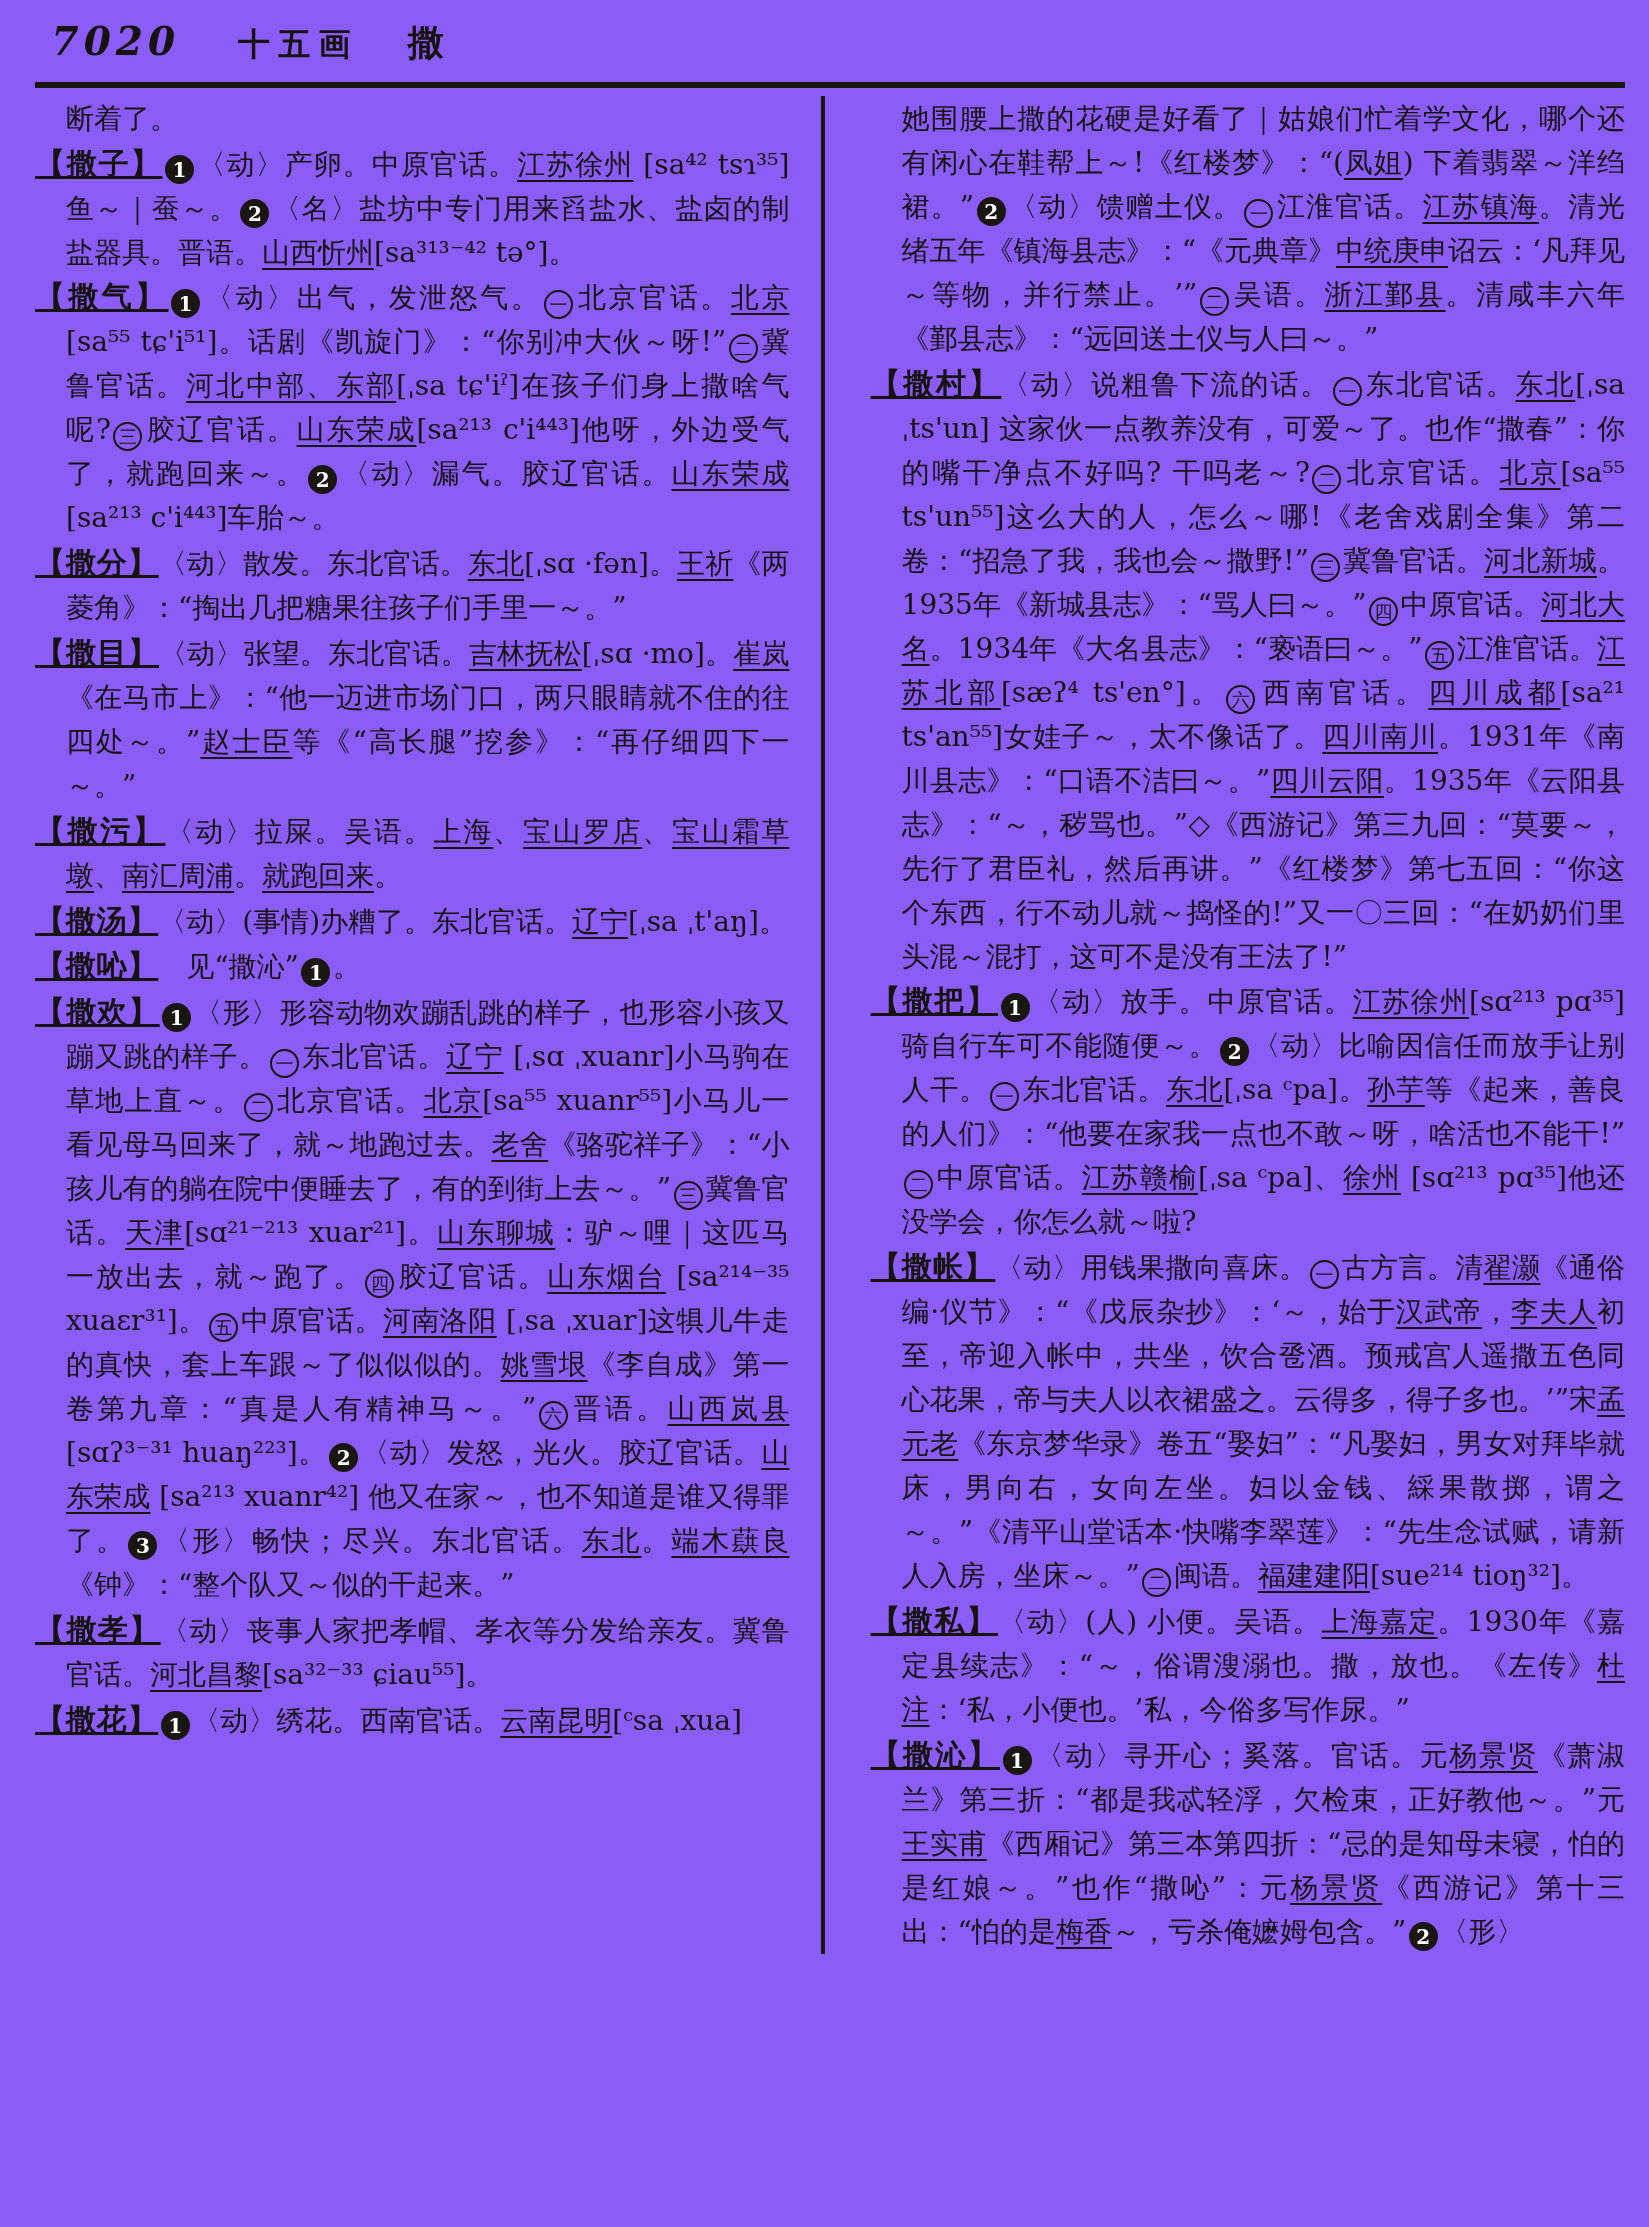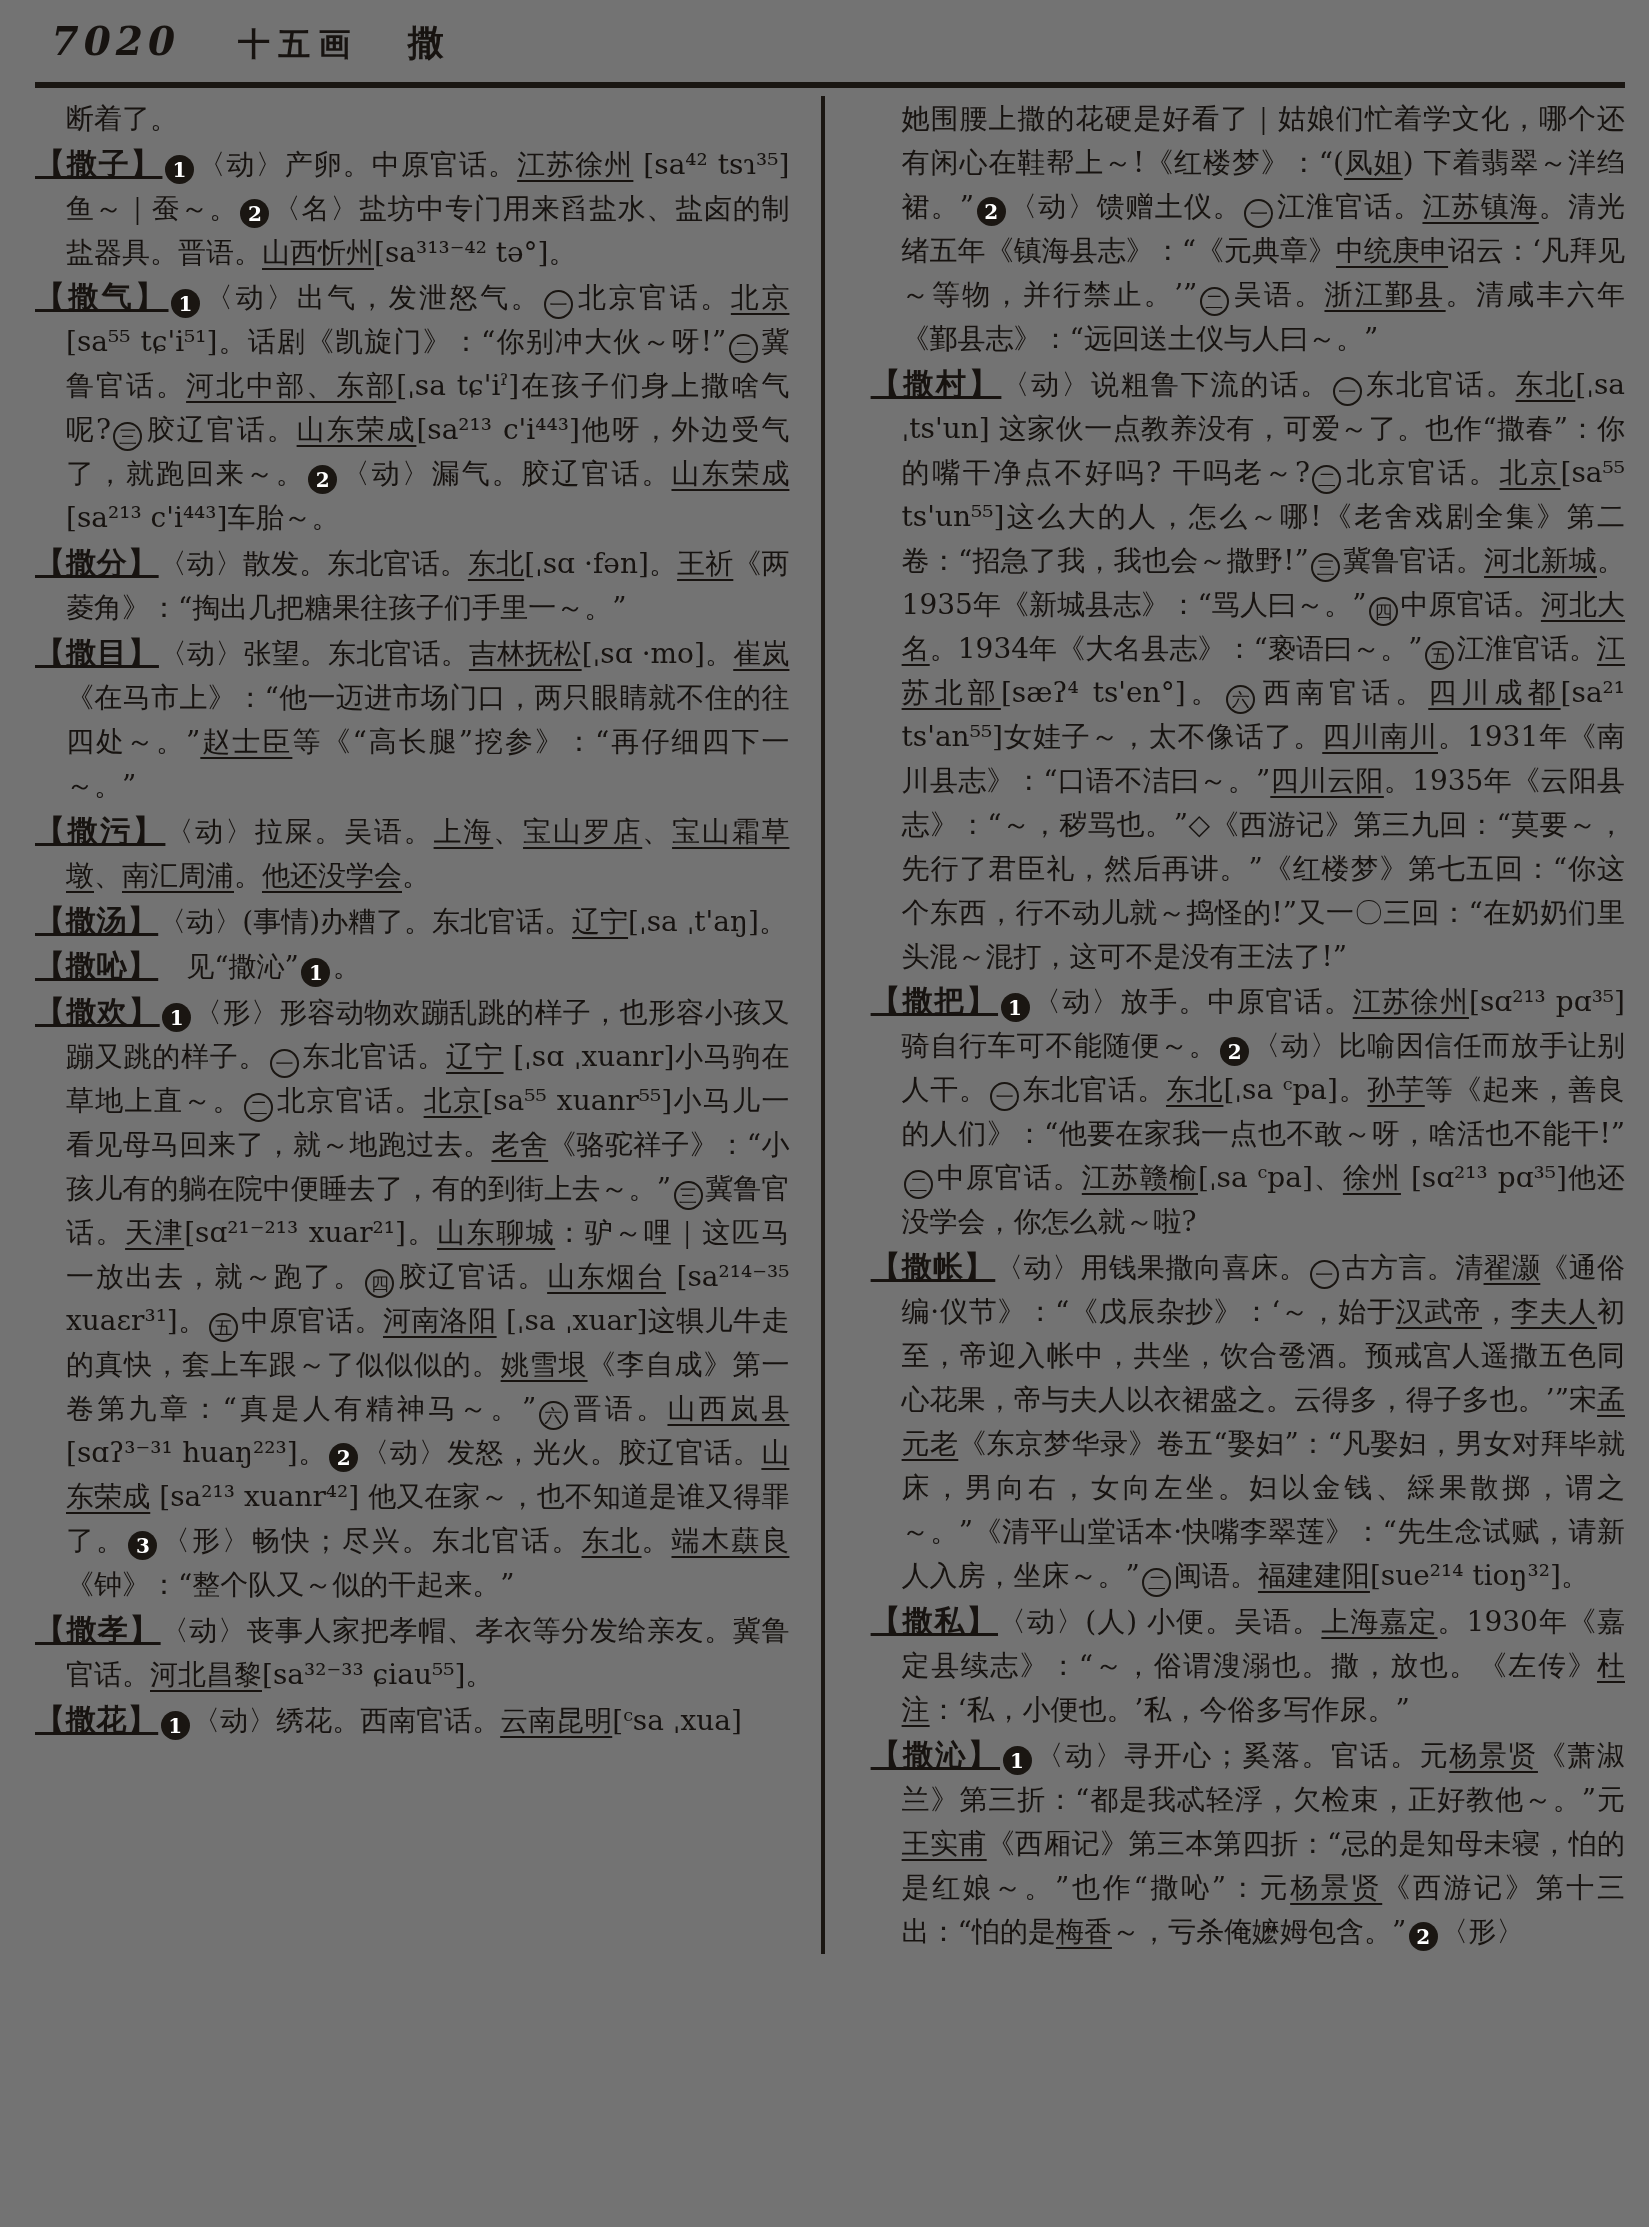--- a/index.html
+++ b/index.html
@@ -1,18 +1,18 @@
 <!DOCTYPE html>
 <html style="font-size:13.2px"><head>
 <meta charset="utf-8">
 <style>
   html,body{margin:0;padding:0;background:#e8e6e0;}
   .page{
     width:1650px;height:2227px;box-sizing:border-box;position:relative;
-    background:#737373;color:#171310;
+    background:#8b5cf6;color:#171310;
     font-family:"DejaVu Serif","Liberation Serif",serif;
     padding:18px 25px 15px 35px;overflow:hidden;
   }
   .hdr{display:flex;align-items:baseline;padding-left:16.5px;height:54px;}
   .hdr .num{font-size:39px;font-weight:bold;font-style:italic;letter-spacing:5px;}
   .hdr .sec{font-size:32px;font-weight:bold;letter-spacing:8.2px;margin-left:58px;}
   .hdr .chr{font-size:36px;font-weight:bold;margin-left:49px;}
   .rule{height:5.8px;background:#1a1612;margin-top:10px;}
   .cols{display:flex;margin-top:8.2px;gap:12px;}
   .col{width:774px;font-size:28px;line-height:44px;text-align:justify;text-justify:inter-character;}
@@ -40,21 +40,21 @@
     <span class="chr">撒</span>
   </div>
   <div class="rule"></div>
   <div class="cols">
     <div class="col left" id="col-left">
         <div class="entry cont"><span>断着了。</span></div>
         <div class="entry"><span class="head">【撒子】</span><span class="cb">1</span><span>〈动〉产卵。中原官话。</span><span class="u">江苏徐州</span><span> [sa⁴² tsɿ³⁵]鱼～｜蚕～。</span><span class="cb">2</span><span>〈名〉盐坊中专门用来舀盐水、盐卤的制盐器具。晋语。</span><span class="u">山西忻州</span><span>[sa³¹³⁻⁴² tə°]。</span></div>
         <div class="entry"><span class="head">【撒气】</span><span class="cb">1</span><span>〈动〉出气，发泄怒气。</span><span class="cz">一</span><span>北京官话。</span><span class="u">北京</span><span>[sa⁵⁵ tɕ'i⁵¹]。话剧《凯旋门》：“你别冲大伙～呀!”</span><span class="cz">二</span><span>冀鲁官话。</span><span class="u">河北中部、东部</span><span>[ˌsa tɕ'iˀ]在孩子们身上撒啥气呢?</span><span class="cz">三</span><span>胶辽官话。</span><span class="u">山东荣成</span><span>[sa²¹³ c'i⁴⁴³]他呀，外边受气了，就跑回来～。</span><span class="cb">2</span><span>〈动〉漏气。胶辽官话。</span><span class="u">山东荣成</span><span>[sa²¹³ c'i⁴⁴³]车胎～。</span></div>
         <div class="entry"><span class="head">【撒分】</span><span>〈动〉散发。东北官话。</span><span class="u">东北</span><span>[ˌsɑ ·fən]。</span><span class="u">王祈</span><span>《两菱角》：“掏出几把糖果往孩子们手里一～。”</span></div>
         <div class="entry"><span class="head">【撒目】</span><span>〈动〉张望。东北官话。</span><span class="u">吉林抚松</span><span>[ˌsɑ ·mo]。</span><span class="u">崔岚</span><span>《在马市上》：“他一迈进市场门口，两只眼睛就不住的往四处～。”</span><span class="u">赵士臣</span><span>等《“高长腿”挖参》：“再仔细四下一～。”</span></div>
-        <div class="entry"><span class="head">【撒污】</span><span>〈动〉拉屎。吴语。</span><span class="u">上海</span><span>、</span><span class="u">宝山罗店</span><span>、</span><span class="u">宝山霜草墩</span><span>、</span><span class="u">南汇周浦</span><span>。</span><span class="u">他还没学会</span><span>。</span></div>
+        <div class="entry"><span class="head">【撒污】</span><span>〈动〉拉屎。吴语。</span><span class="u">上海</span><span>、</span><span class="u">宝山罗店</span><span>、</span><span class="u">宝山霜草墩</span><span>、</span><span class="u">南汇周浦</span><span>。</span><span class="u">就跑回来</span><span>。</span></div>
         <div class="entry"><span class="head">【撒汤】</span><span>〈动〉(事情)办糟了。东北官话。</span><span class="u">辽宁</span><span>[ˌsa ˌt'aŋ]。</span></div>
         <div class="entry"><span class="head">【撒吣】</span><span>　见“撒沁”</span><span class="cb">1</span><span>。</span></div>
         <div class="entry"><span class="head">【撒欢】</span><span class="cb">1</span><span>〈形〉形容动物欢蹦乱跳的样子，也形容小孩又蹦又跳的样子。</span><span class="cz">一</span><span>东北官话。</span><span class="u">辽宁</span><span> [ˌsɑ ˌxuanr]小马驹在草地上直～。</span><span class="cz">二</span><span>北京官话。</span><span class="u">北京</span><span>[sa⁵⁵ xuanr⁵⁵]小马儿一看见母马回来了，就～地跑过去。</span><span class="u">老舍</span><span>《骆驼祥子》：“小孩儿有的躺在院中便睡去了，有的到街上去～。”</span><span class="cz">三</span><span>冀鲁官话。</span><span class="u">天津</span><span>[sɑ²¹⁻²¹³ xuar²¹]。</span><span class="u">山东聊城</span><span>：驴～哩｜这匹马一放出去，就～跑了。</span><span class="cz">四</span><span>胶辽官话。</span><span class="u">山东烟台</span><span> [sa²¹⁴⁻³⁵ xuaɛr³¹]。</span><span class="cz">五</span><span>中原官话。</span><span class="u">河南洛阳</span><span> [ˌsa ˌxuar]这犋儿牛走的真快，套上车跟～了似似似的。</span><span class="u">姚雪垠</span><span>《李自成》第一卷第九章：“真是人有精神马～。”</span><span class="cz">六</span><span>晋语。</span><span class="u">山西岚县</span><span>[sɑʔ³⁻³¹ huaŋ²²³]。</span><span class="cb">2</span><span>〈动〉发怒，光火。胶辽官话。</span><span class="u">山东荣成</span><span> [sa²¹³ xuanr⁴²] 他又在家～，也不知道是谁又得罪了。</span><span class="cb">3</span><span>〈形〉畅快；尽兴。东北官话。</span><span class="u">东北</span><span>。</span><span class="u">端木蕻良</span><span>《钟》：“整个队又～似的干起来。”</span></div>
         <div class="entry"><span class="head">【撒孝】</span><span>〈动〉丧事人家把孝帽、孝衣等分发给亲友。冀鲁官话。</span><span class="u">河北昌黎</span><span>[sa³²⁻³³ ɕiau⁵⁵]。</span></div>
         <div class="entry"><span class="head">【撒花】</span><span class="cb">1</span><span>〈动〉绣花。西南官话。</span><span class="u">云南昆明</span><span>[ᶜsa ˌxua]</span></div>
       </div>
     <div class="divider"></div>
     <div class="col right" id="col-right">
         <div class="entry cont"><span>她围腰上撒的花硬是好看了｜姑娘们忙着学文化，哪个还有闲心在鞋帮上～!《红楼梦》：“(</span><span class="u">凤姐</span><span>) 下着翡翠～洋绉裙。”</span><span class="cb">2</span><span>〈动〉馈赠土仪。</span><span class="cz">一</span><span>江淮官话。</span><span class="u">江苏镇海</span><span>。清光绪五年《镇海县志》：“《元典章》</span><span class="u">中统庚申</span><span>诏云：‘凡拜见～等物，并行禁止。’”</span><span class="cz">二</span><span>吴语。</span><span class="u">浙江鄞县</span><span>。清咸丰六年《鄞县志》：“远回送土仪与人曰～。”</span></div>
         <div class="entry"><span class="head">【撒村】</span><span>〈动〉说粗鲁下流的话。</span><span class="cz">一</span><span>东北官话。</span><span class="u">东北</span><span>[ˌsa ˌts'un] 这家伙一点教养没有，可爱～了。也作“撒春”：你的嘴干净点不好吗? 干吗老～?</span><span class="cz">二</span><span>北京官话。</span><span class="u">北京</span><span>[sa⁵⁵ ts'un⁵⁵]这么大的人，怎么～哪!《老舍戏剧全集》第二卷：“招急了我，我也会～撒野!”</span><span class="cz">三</span><span>冀鲁官话。</span><span class="u">河北新城</span><span>。1935年《新城县志》：“骂人曰～。”</span><span class="cz">四</span><span>中原官话。</span><span class="u">河北大名</span><span>。1934年《大名县志》：“亵语曰～。”</span><span class="cz">五</span><span>江淮官话。</span><span class="u">江苏北部</span><span>[sæʔ⁴ ts'en°]。</span><span class="cz">六</span><span>西南官话。</span><span class="u">四川成都</span><span>[sa²¹ ts'an⁵⁵]女娃子～，太不像话了。</span><span class="u">四川南川</span><span>。1931年《南川县志》：“口语不洁曰～。”</span><span class="u">四川云阳</span><span>。1935年《云阳县志》：“～，秽骂也。”◇《西游记》第三九回：“莫要～，先行了君臣礼，然后再讲。”《红楼梦》第七五回：“你这个东西，行不动儿就～捣怪的!”又一〇三回：“在奶奶们里头混～混打，这可不是没有王法了!”</span></div>

